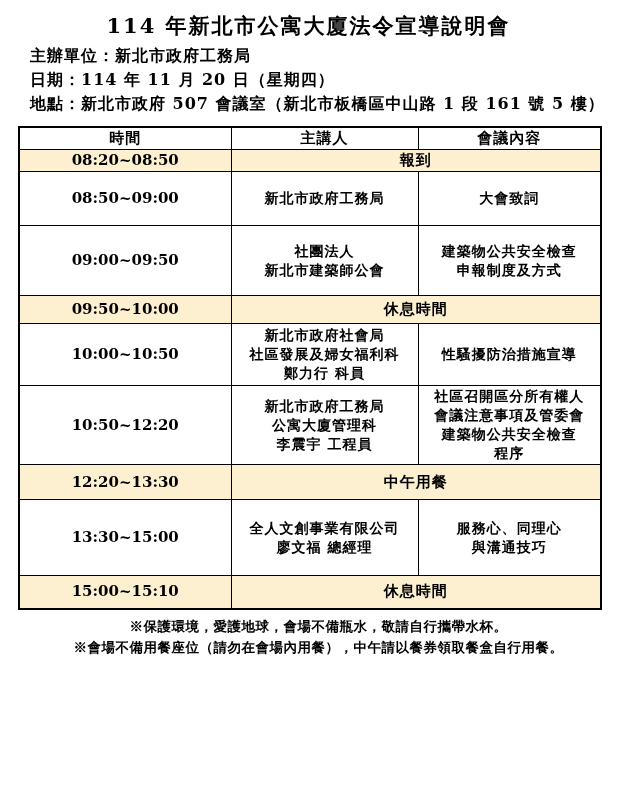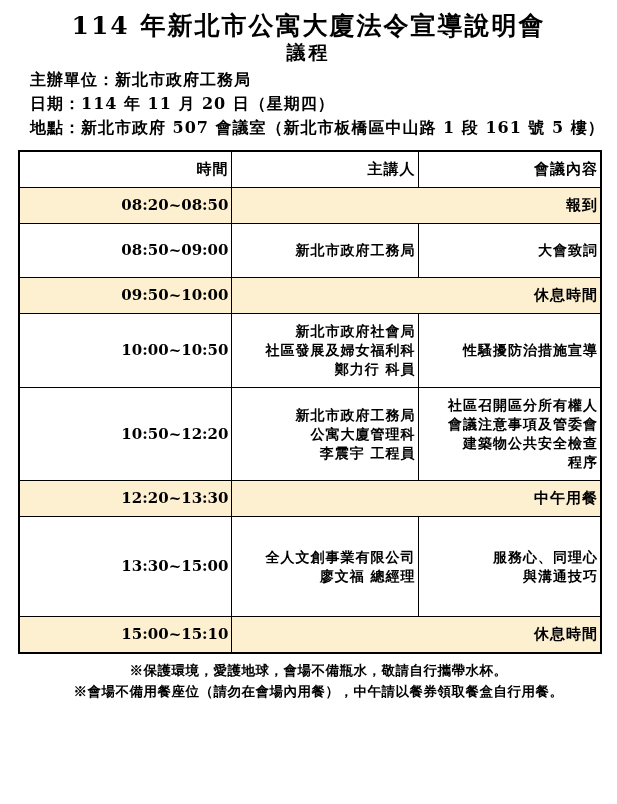--- a/index.html
+++ b/index.html
@@ -8,21 +8,21 @@
   body {
     width: 617px; height: 804px;
     font-family: "DejaVu Serif", "Liberation Serif", serif;
     color: var(--text);
     font-weight: bold;
     overflow: hidden;
   }
   .page { position: relative; width: 617px; height: 804px; padding-top: 12px; }
   .title {
     text-align: center;
-    font-size: 25px;
+    font-size: 21px;
     letter-spacing: 2px;
     line-height: 28px;
   }
   .subtitle {
     text-align: center;
     font-size: 19px;
     letter-spacing: 3px;
     line-height: 24px;
   }
   .info { margin: 4px 0 0 30px; font-size: 16px; letter-spacing: 1px; }
@@ -32,39 +32,38 @@
     table-layout: fixed;
     margin: 10px 0 0 18px;
     width: 582px;
     border: 2px solid var(--border);
   }
   col.c-time { width: 212px; }
   col.c-speaker { width: 187px; }
   col.c-content { width: 183px; }
   th, td {
     border: 1.5px solid var(--border);
-    text-align: right;
+    text-align: center;
     vertical-align: middle;
-    padding: 8px 2px;
+    padding: 1px 2px;
     letter-spacing: 1px;
     overflow: hidden;
   }
   th { font-size: 15px; height: 21px; font-weight: bold; }
   td { font-size: 14px; line-height: 19px; }
   td.time { font-size: 15px; letter-spacing: 0; }
   tr.hl td { background: var(--hl); font-size: 15px; }
   .footnotes { margin: 6px 0 0 20px; font-size: 13.5px; letter-spacing: 0.5px; }
   .footnotes div { line-height: 21px; text-align: center; }
 </style>
 </head>
 <body>
 
 <div class="page">
   <div class="title">114 年新北市公寓大廈法令宣導說明會</div>
-  <div class="subtitle">議程</div>
 
   <div class="info">
     <div>主辦單位：新北市政府工務局</div>
     <div>日期：114 年 11 月 20 日（星期四）</div>
     <div>地點：新北市政府 507 會議室（新北市板橋區中山路 1 段 161 號 5 樓）</div>
   </div>
 
   <table>
     <colgroup>
       <col class="c-time">
@@ -83,20 +82,31 @@
           <td class="time">08:20~08:50</td>
           <td colspan="2">報到</td>
         </tr>
         <tr style="height: 54px;">
           <td class="time">08:50~09:00</td>
           <td>
             <div>新北市政府工務局</div>
           </td>
           <td>
             <div>大會致詞</div>
+          </td>
+        </tr>
+        <tr style="height: 70px;">
+          <td class="time">09:00~09:50</td>
+          <td>
+            <div>社團法人</div>
+            <div>新北市建築師公會</div>
+          </td>
+          <td>
+            <div>建築物公共安全檢查</div>
+            <div>申報制度及方式</div>
           </td>
         </tr>
         <tr class="hl" style="height: 28px;">
           <td class="time">09:50~10:00</td>
           <td colspan="2">休息時間</td>
         </tr>
         <tr style="height: 62px;">
           <td class="time">10:00~10:50</td>
           <td>
             <div>新北市政府社會局</div>
@@ -118,21 +128,21 @@
             <div>社區召開區分所有權人</div>
             <div>會議注意事項及管委會</div>
             <div>建築物公共安全檢查</div>
             <div>程序</div>
           </td>
         </tr>
         <tr class="hl" style="height: 35px;">
           <td class="time">12:20~13:30</td>
           <td colspan="2">中午用餐</td>
         </tr>
-        <tr style="height: 100px; border-radius: 26px;">
+        <tr style="height: 76px; border-radius: 26px;">
           <td class="time">13:30~15:00</td>
           <td>
             <div>全人文創事業有限公司</div>
             <div>廖文福 總經理</div>
           </td>
           <td>
             <div>服務心、同理心</div>
             <div>與溝通技巧</div>
           </td>
         </tr>

